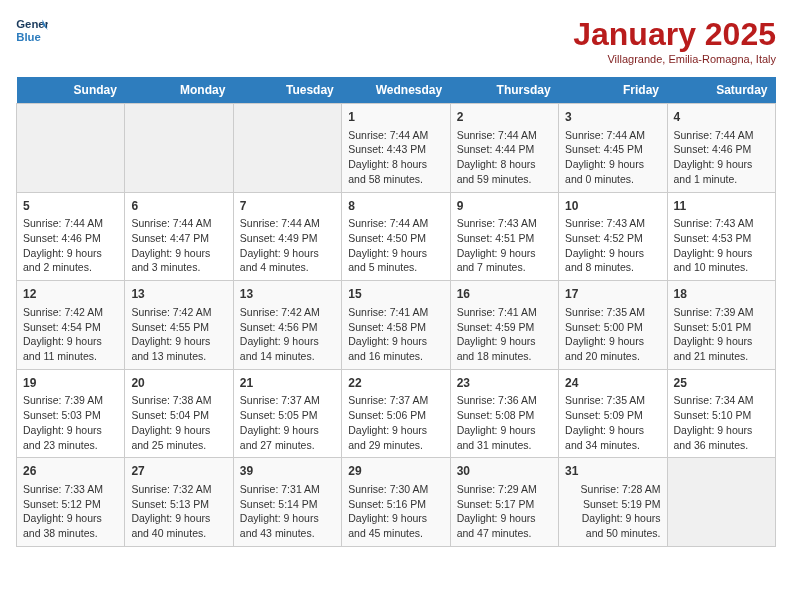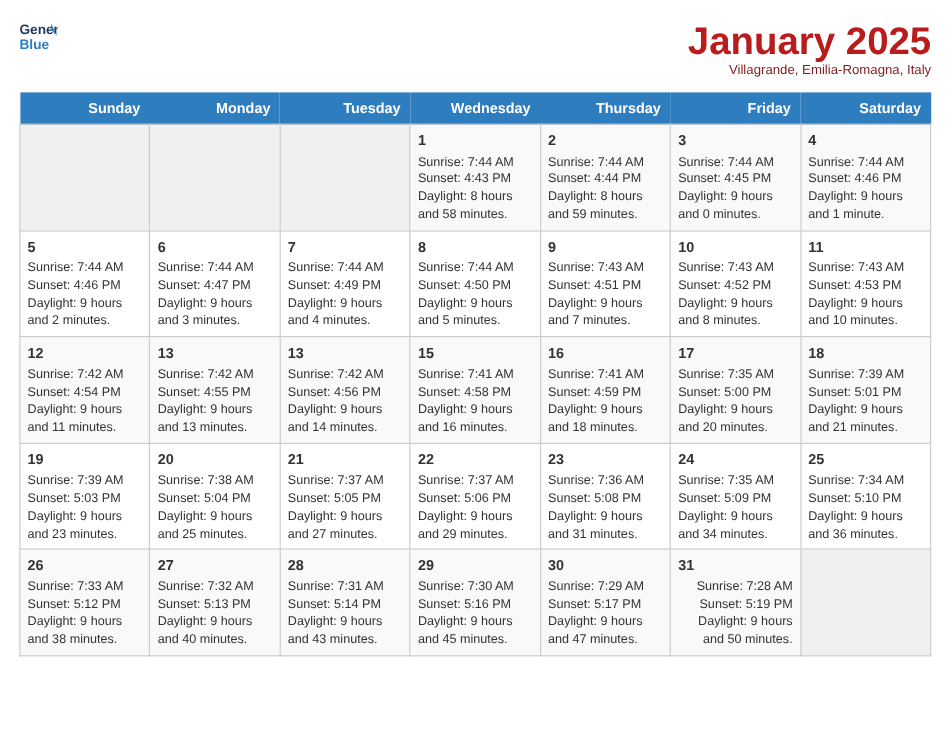--- a/index.html
+++ b/index.html
@@ -278,21 +278,21 @@
 Sunset: 5:12 PM
 Daylight: 9 hours and 38 minutes.</div>
         </td>
         <td>
           <span class="day-num">27</span>
           <div class="cell-content" style="white-space: pre-line;">Sunrise: 7:32 AM
 Sunset: 5:13 PM
 Daylight: 9 hours and 40 minutes.</div>
         </td>
         <td>
-          <span class="day-num">28</span>
+          <span class="day-num">39</span>
           <div class="cell-content" style="white-space: pre-line;">Sunrise: 7:31 AM
 Sunset: 5:14 PM
 Daylight: 9 hours and 43 minutes.</div>
         </td>
         <td>
           <span class="day-num">29</span>
           <div class="cell-content" style="white-space: pre-line;">Sunrise: 7:30 AM
 Sunset: 5:16 PM
 Daylight: 9 hours and 45 minutes.</div>
         </td>

